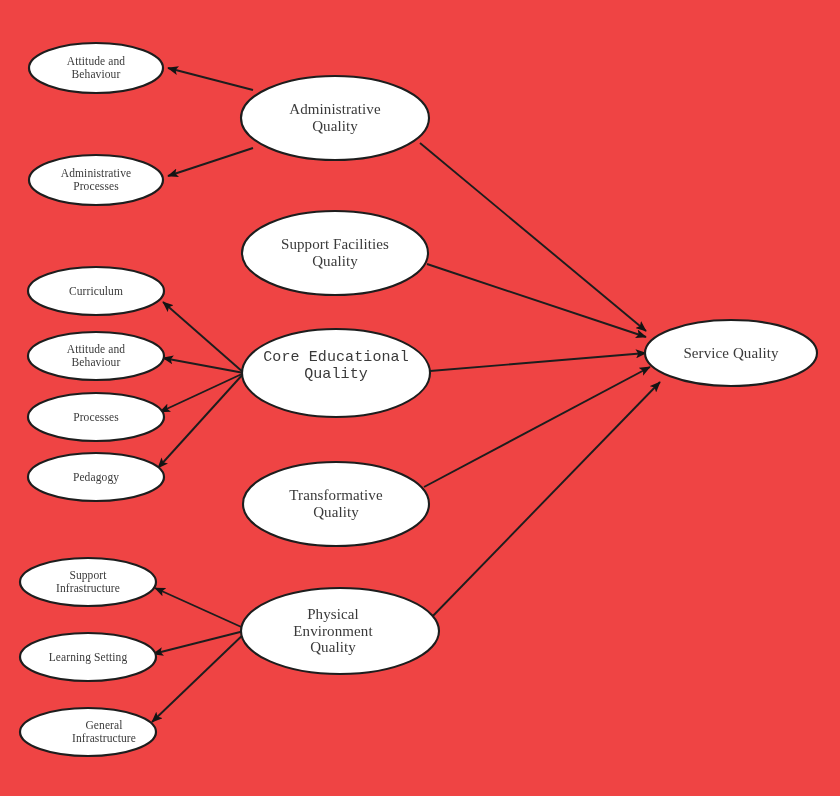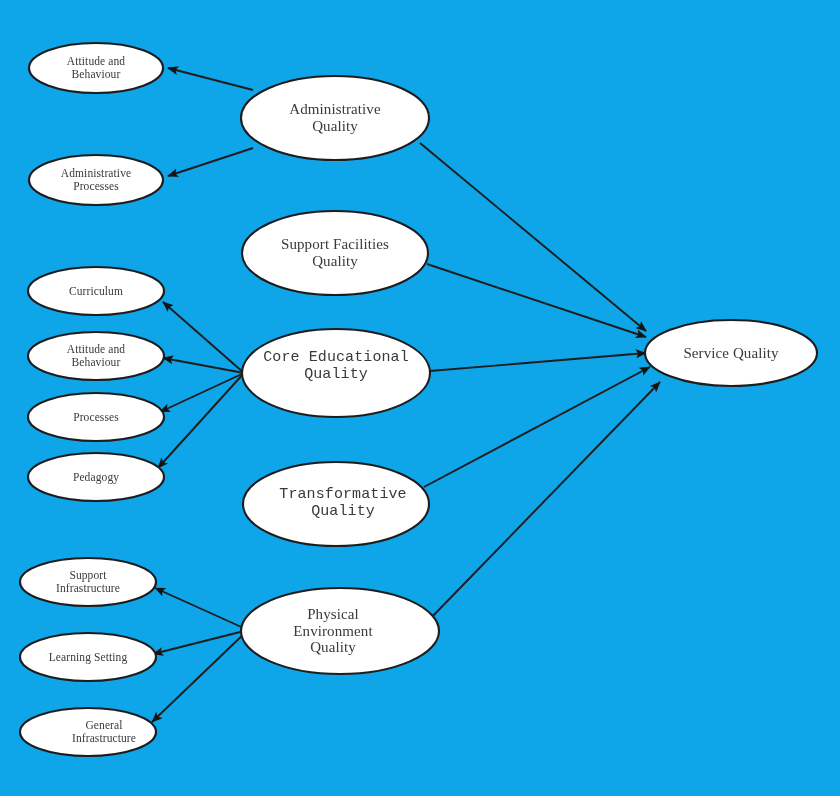--- a/index.html
+++ b/index.html
@@ -4,21 +4,21 @@
 <style>
   html, body {
     margin: 0;
     padding: 0;
     background: #ffffff;
   }
   #canvas {
     position: relative;
     width: 840px;
     height: 796px;
-    background: #0ea5e9;
+    background: #ef4444;
     overflow: hidden;
     font-family: "Liberation Serif", "DejaVu Serif", serif;
   }
   #canvas svg {
     position: absolute;
     left: 0;
     top: 0;
     width: 840px;
     height: 796px;
   }
@@ -95,20 +95,20 @@
 Infrastructure</div>
       <div class="node-label lbl-small" style="left: 20px; top: 633px; width: 136px; height: 48px;">Learning Setting</div>
       <div class="node-label lbl-small" style="left: 36px; top: 708px; width: 136px; height: 48px;">General
 Infrastructure</div>
       <div class="node-label lbl-med" style="left: 241px; top: 76px; width: 188px; height: 84px;">Administrative
 Quality</div>
       <div class="node-label lbl-med" style="left: 242px; top: 211px; width: 186px; height: 84px;">Support Facilities
 Quality</div>
       <div class="node-label lbl-med" style="left: 242px; top: 323px; width: 188px; height: 88px; font-family: Liberation Mono, monospace;">Core Educational
 Quality</div>
-      <div class="node-label lbl-med" style="left: 250px; top: 462px; width: 186px; height: 84px; font-family: Liberation Mono, monospace;">Transformative
+      <div class="node-label lbl-med" style="left: 243px; top: 462px; width: 186px; height: 84px;">Transformative
 Quality</div>
       <div class="node-label lbl-med" style="left: 234px; top: 588px; width: 198px; height: 86px;">Physical
 Environment
 Quality</div>
       <div class="node-label lbl-med" style="left: 645px; top: 320px; width: 172px; height: 66px;">Service Quality</div>
     </div>
 </div>
 
 </body></html>

